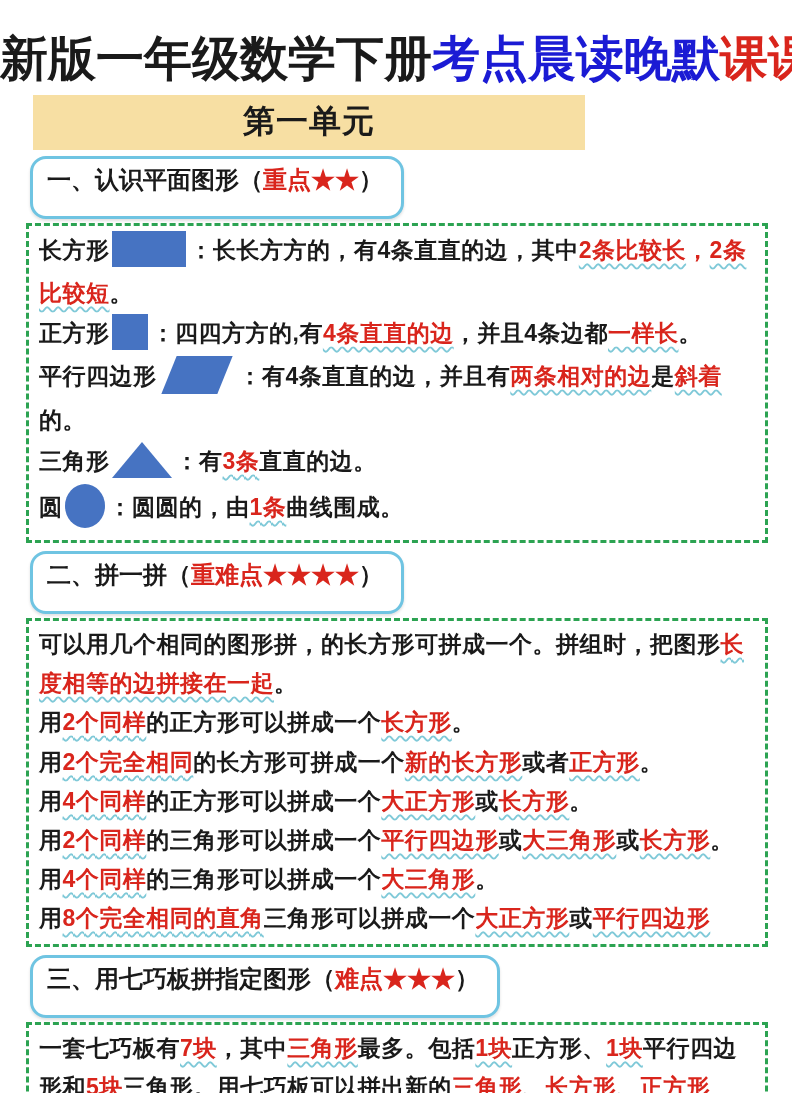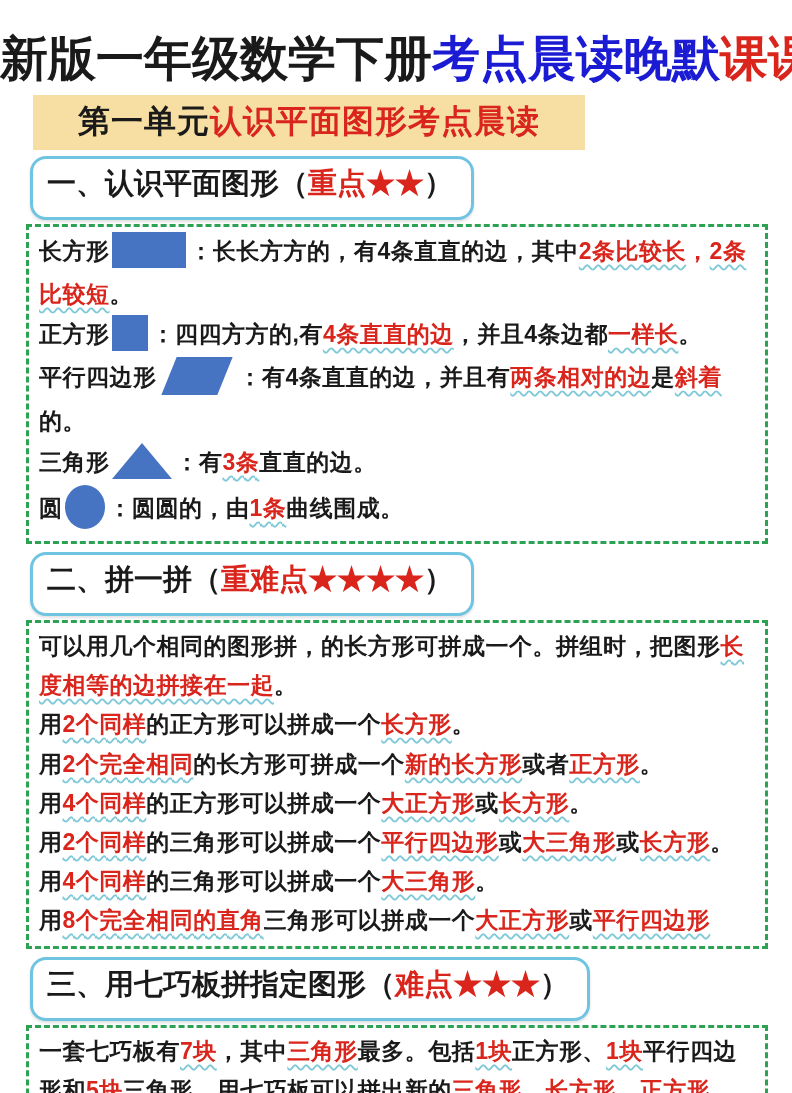--- a/index.html
+++ b/index.html
@@ -28,22 +28,22 @@
     font-size:32px;font-weight:900;
     letter-spacing:1px;
   }
   
   .section-header{
     margin:6px 0 4px 30px;
     width:fit-content;
     border:3px solid #6fc4e2;
     border-radius:16px;
     background:#ffffff;
-    padding:5px 18px 13px 14px;
-    font-size:29px;font-weight:900;
+    padding:5px 18px 20px 14px;
+    font-size:24px;font-weight:900;
     box-shadow:0 2px 3px rgba(0,0,0,.12);
     position:relative;z-index:2;
   }
   
   .content-box{
     margin:2px 24px 8px 26px;
     border:3px dashed #2ca352;
     padding:4px 8px 6px 10px;
     background:#ffffff;
   }
@@ -88,21 +88,20 @@
   }
   .shape-circle{width:40px;height:44px;border-radius:50%;}
 </style>
 </head>
 <body>
 
 <div class="page-title"><span class="seg c-black">新版一年级数学下册</span><span class="seg c-blue">考点晨读晚默</span><span class="seg c-red">课课贴</span></div>
 
 <div class="banner">
     <span class="seg c-black">第一单元</span>
-    <span class="seg c-red">认识平面图形考点晨读</span>
   </div>
 
 <div class="section-header"><span class="seg c-black">一、认识平面图形（</span><span class="seg c-red">重点★★</span><span class="seg c-black">）</span></div>
 <div class="content-box box-roomy">
   <p class="para"><span class="seg c-black">长方形</span><span class="shape shape-rectangle"></span><span class="seg c-black">：长长方方的，有4条直直的边，其中</span><span class="seg c-red u">2条比较长</span><span class="seg c-red">，</span><span class="seg c-red u">2条比较短</span><span class="seg c-black">。</span></p>
   <p class="para"><span class="seg c-black">正方形</span><span class="shape shape-square"></span><span class="seg c-black">：四四方方的,有</span><span class="seg c-red u">4条直直的边</span><span class="seg c-black">，并且4条边都</span><span class="seg c-red u">一样长</span><span class="seg c-black">。</span></p>
   <p class="para"><span class="seg c-black">平行四边形</span><span class="shape shape-parallelogram"></span><span class="seg c-black">：有4条直直的边，并且有</span><span class="seg c-red u">两条相对的边</span><span class="seg c-black">是</span><span class="seg c-red u">斜着</span><span class="seg c-black">的。</span></p>
   <p class="para"><span class="seg c-black">三角形</span><span class="shape shape-triangle"></span><span class="seg c-black">：有</span><span class="seg c-red u">3条</span><span class="seg c-black">直直的边。</span></p>
   <p class="para"><span class="seg c-black">圆</span><span class="shape shape-circle"></span><span class="seg c-black">：圆圆的，由</span><span class="seg c-red u">1条</span><span class="seg c-black">曲线围成。</span></p>
 </div>

